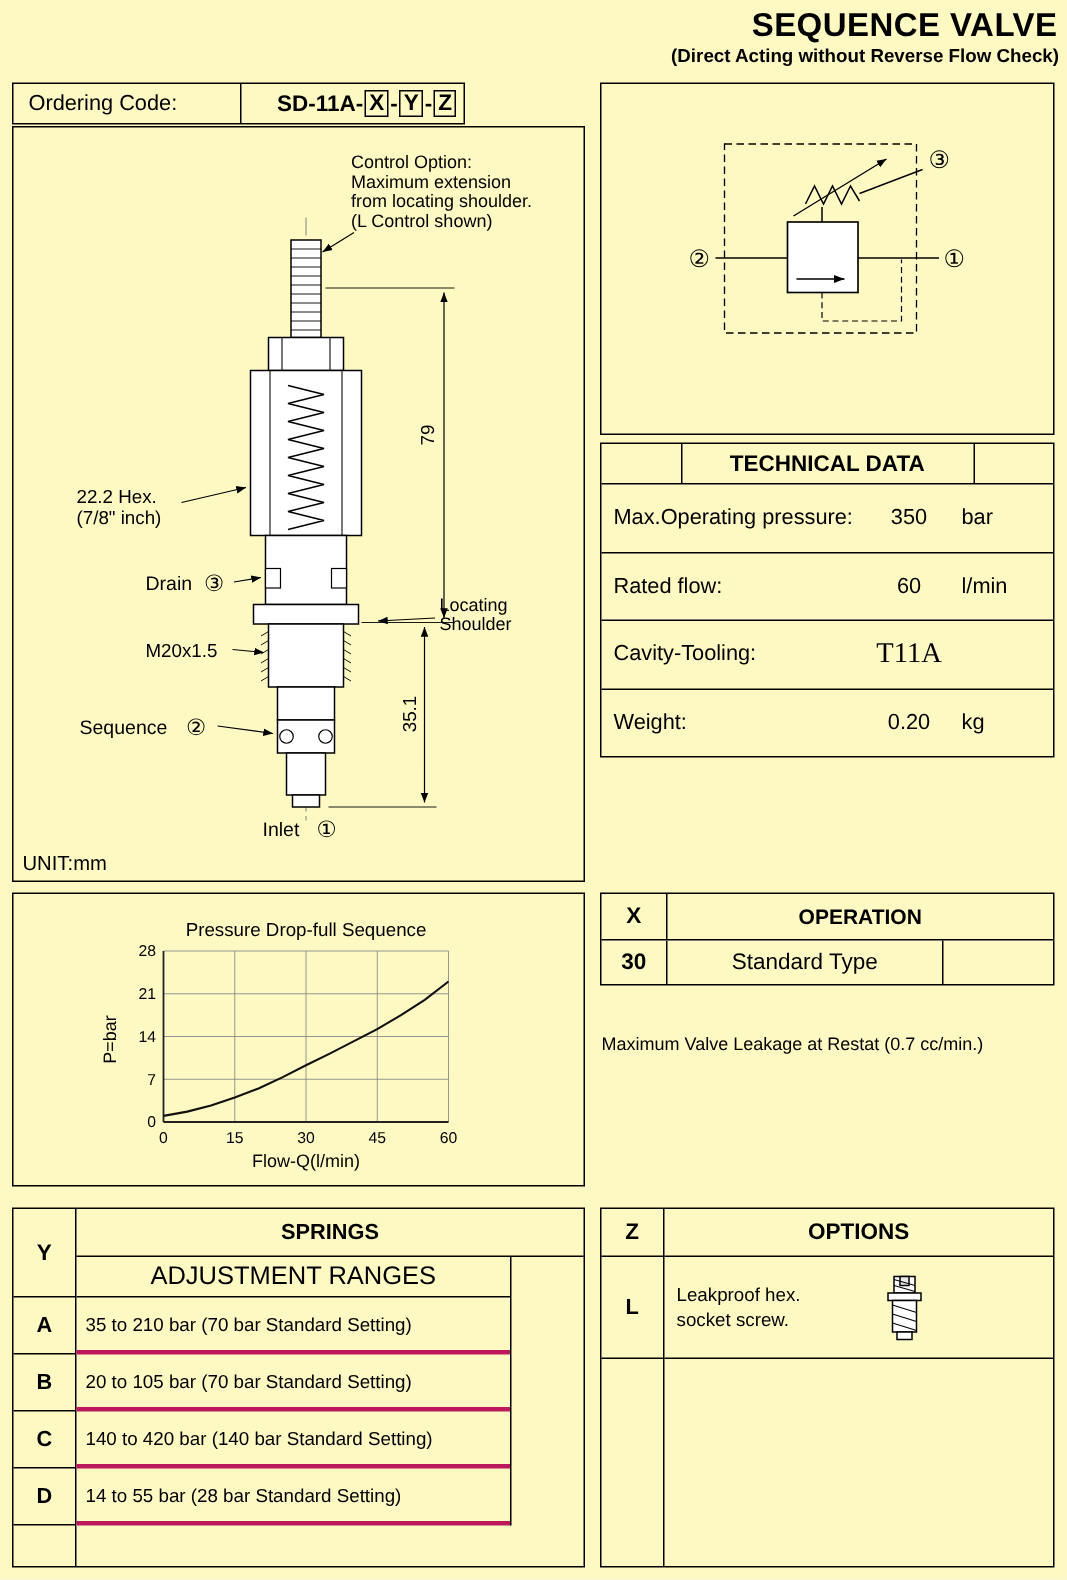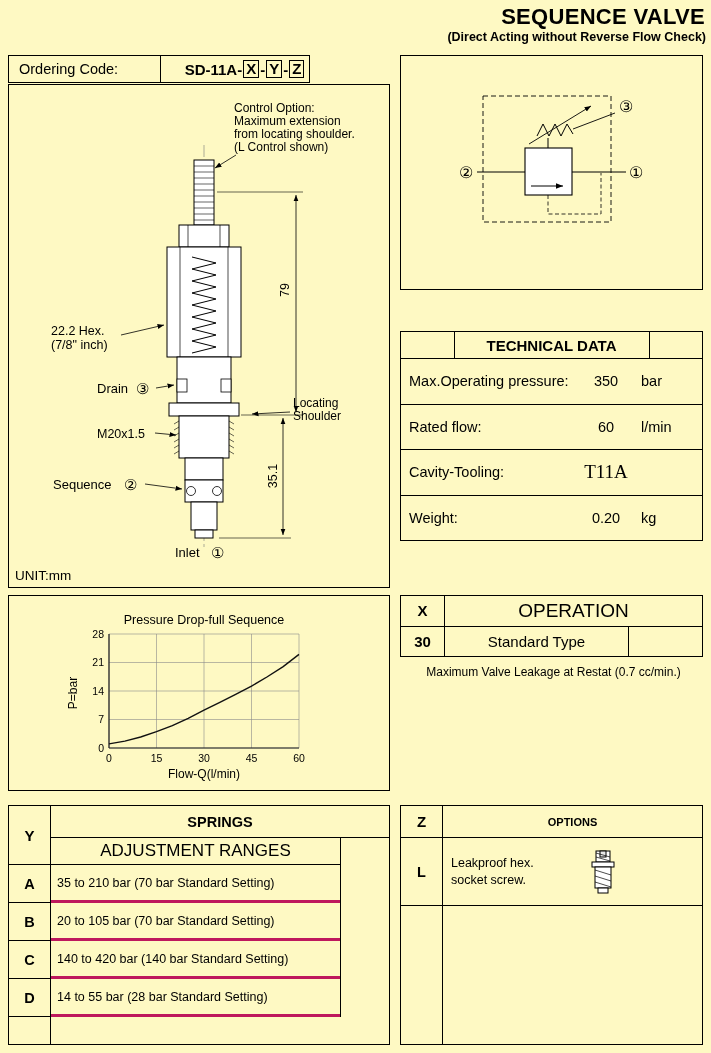--- a/index.html
+++ b/index.html
@@ -13,57 +13,57 @@
   .subtitle { top: 30px; left: 0; right: 5px; text-align: right; font-size: 12.5px; font-weight: bold; }
 
   .ordering-box { left: 8px; top: 55px; width: 302px; height: 28px; display: flex; align-items: stretch; gap: 20px; }
   .ord-label { width: 152px; border-right: 1px solid #000; display: flex; align-items: center; padding-left: 10px; font-size: 14.5px; }
   .ord-code { flex: 1; display: flex; align-items: center; justify-content: center; font-size: 15px; font-weight: bold; }
   .cb { display: inline-block; border: 1.5px solid #000; padding: 0 2px; margin: 0 1px; line-height: 1.1; }
 
   .drawing-box { left: 8px; top: 84px; width: 382px; height: 504px; }
   .schematic-box { left: 400px; top: 55px; width: 303px; height: 235px; }
 
-  .tech-box { left: 400px; top: 295px; width: 303px; height: 210px; display: flex; flex-direction: column; margin-top: 36px; }
+  .tech-box { left: 400px; top: 295px; width: 303px; height: 210px; display: flex; flex-direction: column; }
   .tech-header { height: 27px; border-bottom: 1px solid #000; display: flex; justify-content: center; }
   .tech-header-inner { width: 196px; border-left: 1px solid #000; border-right: 1px solid #000;
                        display: flex; align-items: center; justify-content: center; font-weight: bold; font-size: 15px; }
   .tech-row { flex: 1; display: flex; align-items: center; border-bottom: 1px solid #000; font-size: 14.5px; }
   .tech-row:last-child { border-bottom: none; }
   .tech-label { width: 170px; padding-left: 8px; }
   .tech-value { width: 70px; text-align: center; }
   .tech-row-cavity .tech-value { font-family: "Liberation Serif", serif; font-size: 19px; }
 
   .chart-box { left: 8px; top: 595px; width: 382px; height: 196px; }
 
   .op-box { left: 400px; top: 595px; width: 303px; height: 62px; display: flex; flex-direction: column; }
   .op-row { flex: 1; display: flex; align-items: stretch; }
   .op-row-head { border-bottom: 1px solid #000; }
   .op-code { width: 44px; border-right: 1px solid #000; display: flex; align-items: center; justify-content: center; font-weight: bold; font-size: 15px; }
-  .op-title { flex: 1; display: flex; align-items: center; justify-content: center; font-weight: normal; font-size: 19px; }
+  .op-title { flex: 1; display: flex; align-items: center; justify-content: center; font-weight: bold; font-size: 14px; }
   .op-type { width: 184px; border-right: 1px solid #000; display: flex; align-items: center; justify-content: center; font-size: 15px; }
   .op-fill { flex: 1; }
-  .op-note { left: 401px; top: 665px; width: 305px; font-size: 12px; text-align: center; }
+  .op-note { left: 401px; top: 689px; width: 305px; font-size: 12px; }
 
   .springs-box { left: 8px; top: 805px; width: 382px; height: 240px; display: flex; }
   .sp-left { width: 42px; border-right: 1px solid #000; display: flex; flex-direction: column; }
   .sp-y { height: 59px; border-bottom: 1px solid #000; display: flex; align-items: center; justify-content: center; font-weight: bold; font-size: 15px; }
   .sp-code { height: 38px; border-bottom: 1px solid #000; display: flex; align-items: center; justify-content: center; font-weight: bold; font-size: 14.5px; }
   .sp-main { flex: 1; display: flex; flex-direction: column; }
   .sp-title { height: 32px; border-bottom: 1px solid #000; display: flex; align-items: center; justify-content: center; font-weight: bold; font-size: 14.5px; }
   .sp-inner { width: 290px; border-right: 1px solid #000; }
   .sp-sub { height: 27px; border-bottom: 1px solid #000; display: flex; align-items: center; justify-content: center; font-size: 17px; }
   .sp-row { height: 38px; border-bottom: 3px solid #be185d; display: flex; align-items: center; padding-left: 6px; font-size: 12.5px; }
 
   .options-box { left: 400px; top: 805px; width: 303px; height: 240px; display: flex; }
   .opt-left { width: 42px; border-right: 1px solid #000; display: flex; flex-direction: column; }
   .opt-z { height: 32px; border-bottom: 1px solid #000; display: flex; align-items: center; justify-content: center; font-weight: bold; font-size: 15px; }
   .opt-l { height: 68px; border-bottom: 1px solid #000; display: flex; align-items: center; justify-content: center; font-weight: bold; font-size: 14.5px; }
   .opt-main { flex: 1; display: flex; flex-direction: column; }
-  .opt-title { height: 32px; border-bottom: 1px solid #000; display: flex; align-items: center; justify-content: center; font-weight: bold; font-size: 11px; }
+  .opt-title { height: 32px; border-bottom: 1px solid #000; display: flex; align-items: center; justify-content: center; font-weight: bold; font-size: 15px; }
   .opt-row { height: 68px; border-bottom: 1px solid #000; display: flex; align-items: center; padding-left: 8px; font-size: 12.5px; }
   .opt-text { line-height: 1.3; }
   .opt-icon { margin-left: 48px; }
 
   svg text { font-family: "Liberation Sans", sans-serif; fill: #000; }
   .lbl { font-size: 12px; }
   .lbl2 { font-size: 12.5px; }
   .lbl3 { font-size: 13px; }
   .port { font-size: 15px; }
   .port2 { font-size: 16px; }

